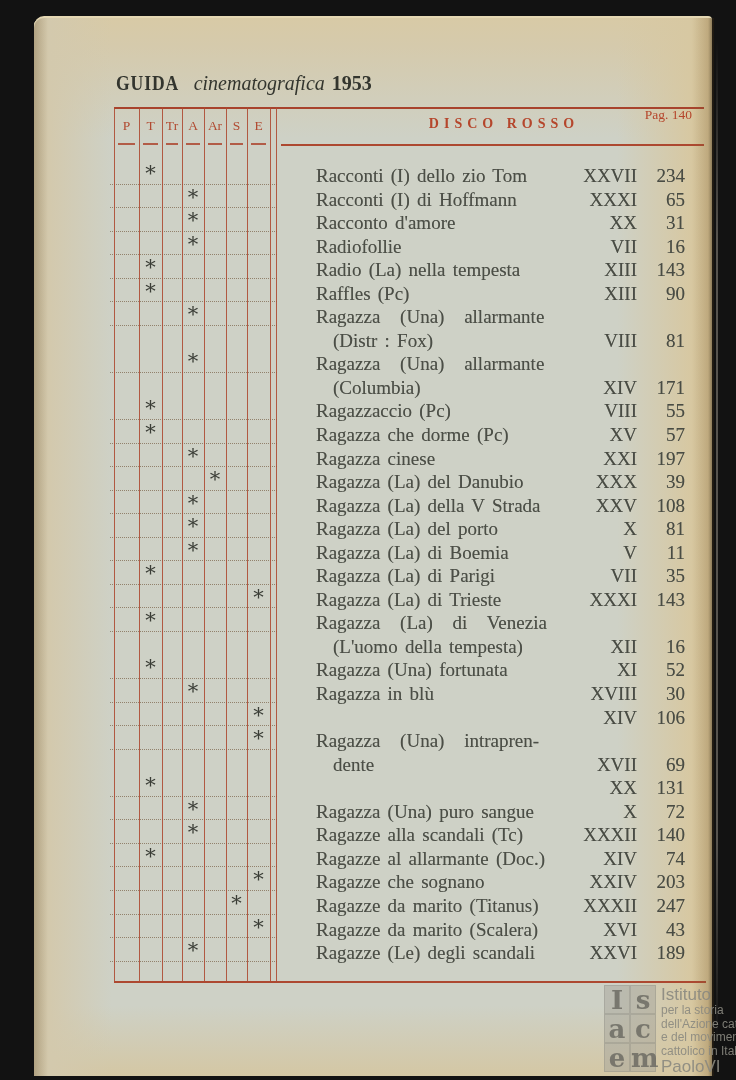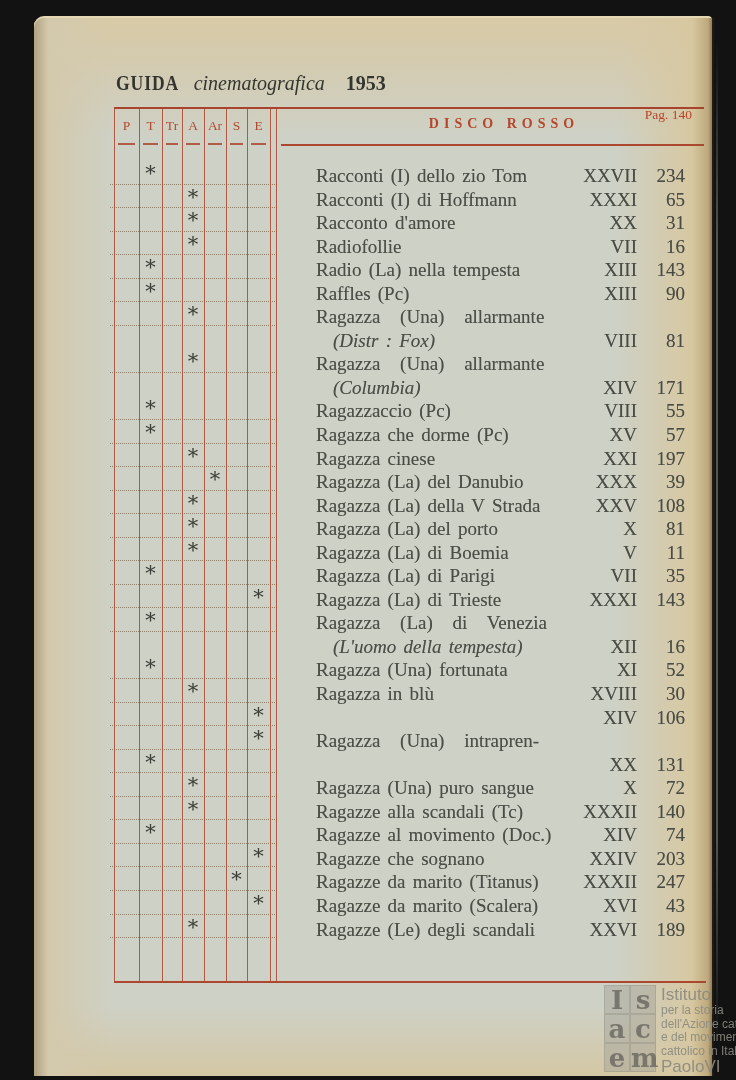--- a/index.html
+++ b/index.html
@@ -34,21 +34,21 @@
     position:absolute;left:716px;top:40px;width:2px;height:1000px;
     background:linear-gradient(180deg,rgba(216,207,192,0) 0,rgba(216,207,192,0.35) 20%,rgba(216,207,192,0.35) 80%,rgba(216,207,192,0) 100%);
   }
   
   .runhead{
     position:absolute;left:82px;top:54px;height:24px;
     color:#33352e;white-space:nowrap;
   }
   .runhead .brand{display:inline-block;font-weight:bold;font-size:20px;letter-spacing:1px;transform:scaleX(0.88);transform-origin:left;}
   .runhead .script{font-style:italic;font-size:20px;margin-left:2px;}
-  .runhead .year{font-weight:bold;font-size:20px;margin-left:17px;}
+  .runhead .year{font-weight:bold;font-size:20px;margin-left:3px;}
   
   .frame{position:absolute;left:80px;top:89px;width:592px;height:877px;}
   .rule{position:absolute;background:#ad4830;}
   .rule.top{left:0;top:0;width:590px;height:2px;background:#a8432d;}
   .rule.subhead{left:167px;top:37px;width:423px;height:2px;}
   .rule.bottom{left:0;top:874px;width:592px;height:2px;}
   .vline{position:absolute;top:0;width:1px;height:876px;background:rgba(173,72,48,0.88);}
   .cell-letter{
     position:absolute;top:10px;height:18px;line-height:18px;
     text-align:center;color:#b14a31;font-size:13.5px;
@@ -73,21 +73,21 @@
     position:absolute;top:0px;width:12px;text-align:center;
     font-size:21px;line-height:18px;color:#3b3e37;
     font-family:"DejaVu Serif", serif;
   }
   .t{
     position:absolute;left:178px;top:0;line-height:23.55px;font-size:19px;
     color:#4b4e46;white-space:nowrap;word-spacing:2.5px;
     text-shadow:0 0 0.5px rgba(75,78,70,0.45);
     margin-left:24px;
   }
-  .t.cont{left:195px;font-style:italic;}
+  .t.cont{left:195px;}
   .t.wide{word-spacing:15px;}
   .roman,.pnum{
     position:absolute;top:0;line-height:23.55px;font-size:19px;color:#494c44;
     text-align:right;text-shadow:0 0 0.5px rgba(75,78,70,0.45);
   }
   .roman{left:433px;width:90px;}
   .pnum{left:525px;width:46px;}
   
   .wm{position:absolute;left:604px;top:985px;width:134px;height:92px;}
   .wm-logo{
@@ -277,20 +277,25 @@
           <div class="mark" style="left: 138.5px;">*</div>
           <div class="roman">XIV</div>
           <div class="pnum">106</div>
         </div>
         <div class="row">
           <div class="leader"></div>
           <div class="mark" style="left: 138.5px;">*</div>
           <div class="t wide">Ragazza (Una) intrapren-</div>
         </div>
         <div class="row">
+          <div class="t cont">dente</div>
+          <div class="roman">XVII</div>
+          <div class="pnum">69</div>
+        </div>
+        <div class="row">
           <div class="leader"></div>
           <div class="mark" style="left: 30.5px;">*</div>
           <div class="roman">XX</div>
           <div class="pnum">131</div>
         </div>
         <div class="row">
           <div class="leader"></div>
           <div class="mark" style="left: 73px;">*</div>
           <div class="t">Ragazza (Una) puro sangue</div>
           <div class="roman">X</div>
@@ -299,21 +304,21 @@
         <div class="row">
           <div class="leader"></div>
           <div class="mark" style="left: 73px;">*</div>
           <div class="t">Ragazze alla scandali (Tc)</div>
           <div class="roman">XXXII</div>
           <div class="pnum">140</div>
         </div>
         <div class="row">
           <div class="leader"></div>
           <div class="mark" style="left: 30.5px;">*</div>
-          <div class="t">Ragazze al movimento (Doc.)</div>
+          <div class="t">Ragazze al allarmante (Doc.)</div>
           <div class="roman">XIV</div>
           <div class="pnum">74</div>
         </div>
         <div class="row">
           <div class="leader"></div>
           <div class="mark" style="left: 138.5px;">*</div>
           <div class="t">Ragazze che sognano</div>
           <div class="roman">XXIV</div>
           <div class="pnum">203</div>
         </div>

